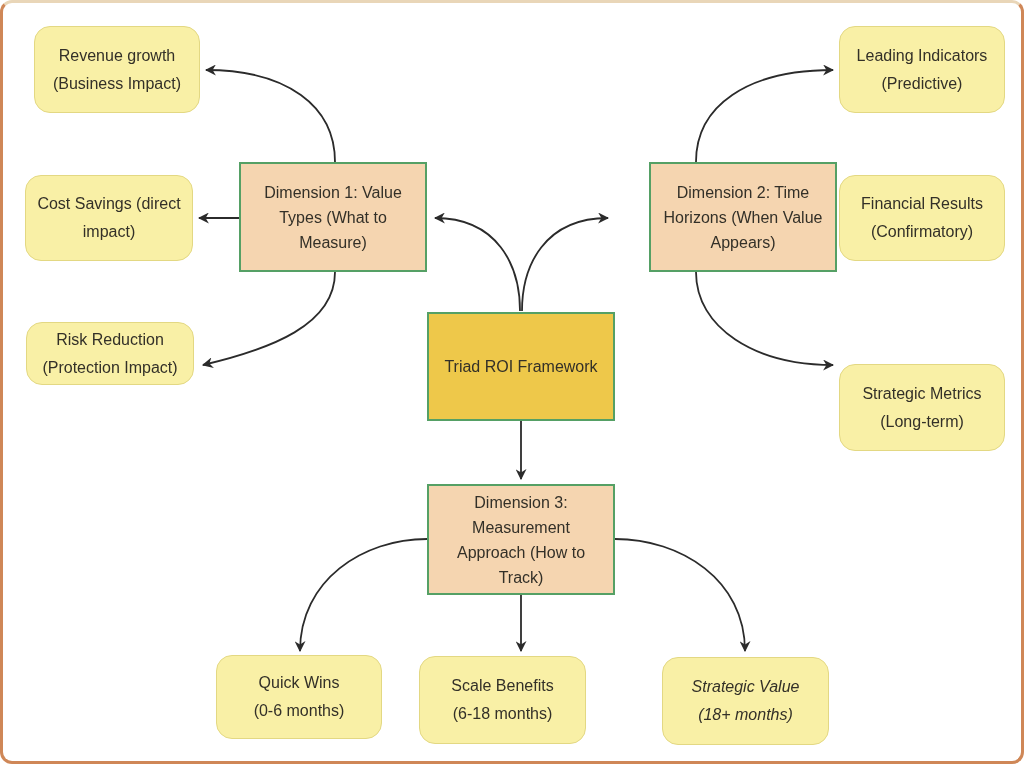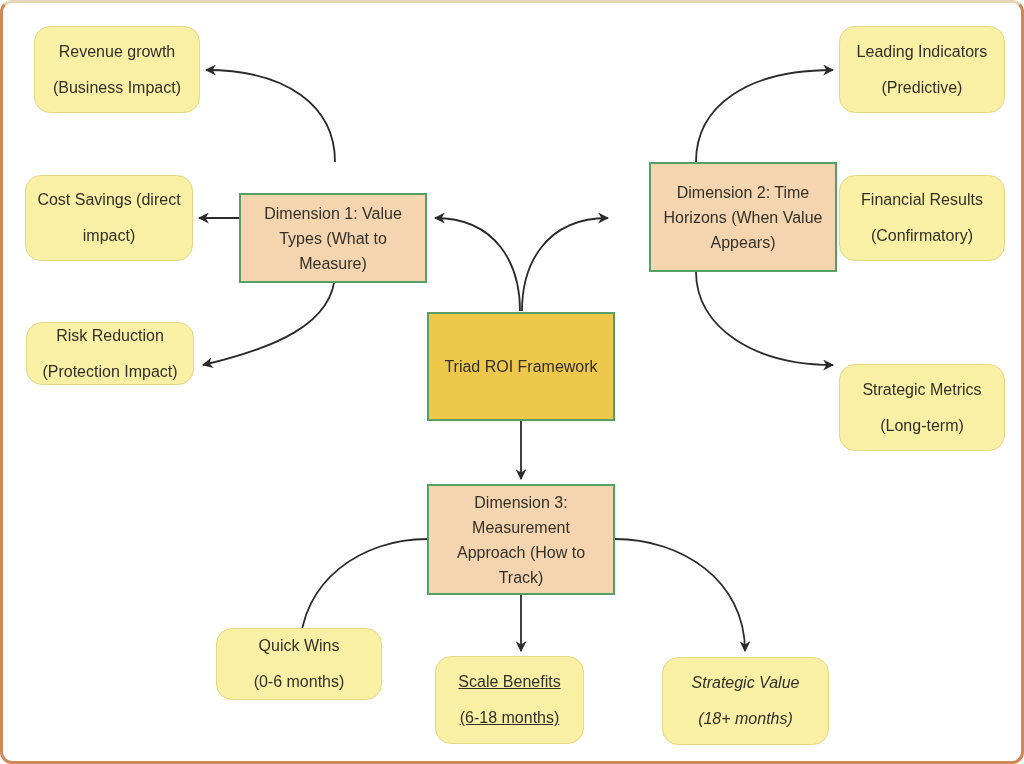--- a/index.html
+++ b/index.html
@@ -31,35 +31,35 @@
   .rect-node{
     background:var(--dimension-fill);
     border:2px solid var(--dimension-border);
     line-height:25px;
   }
   .root-node{background:var(--root-fill);}
   .leaf-node{
     background:var(--leaf-fill);
     border:1.5px solid var(--leaf-border);
     border-radius:16px;
-    line-height:36px;
+    line-height:28px;
   }
   
   #root{left:424px;top:309px;width:188px;height:109px;}
-  #dim1{left:236px;top:159px;width:188px;height:90px;margin-top:31px;}
+  #dim1{left:236px;top:159px;width:188px;height:110px;}
   #dim2{left:613px;top:159px;width:188px;height:110px;margin-left:33px;}
   #dim3{left:424px;top:481px;width:188px;height:111px;}
   #leaf-revenue{left:31px;top:23px;width:166px;height:87px;}
   #leaf-cost{left:22px;top:172px;width:168px;height:86px;}
   #leaf-risk{left:23px;top:319px;width:168px;height:63px;}
   #leaf-leading{left:836px;top:23px;width:166px;height:87px;}
   #leaf-financial{left:836px;top:172px;width:166px;height:86px;}
   #leaf-strat-metrics{left:836px;top:318px;width:166px;height:87px;margin-top:43px;}
-  #leaf-quick{left:213px;top:625px;width:166px;height:72px;}
-  #leaf-scale{left:432px;top:653px;width:149px;height:88px;text-decoration:underline;}
+  #leaf-quick{left:213px;top:652px;width:166px;height:84px;}
+  #leaf-scale{left:416px;top:653px;width:167px;height:88px;}
   #leaf-strat-value{left:659px;top:654px;width:167px;height:88px;font-style:italic;}
 </style>
 </head>
 <body>
 
 <div class="frame">
 
   <svg class="edges" viewBox="0 0 1024 764" xmlns="http://www.w3.org/2000/svg">
     <defs>
       <marker id="arrowhead" viewBox="0 0 10 10" refX="9" refY="5" markerWidth="11" markerHeight="11" markerUnits="userSpaceOnUse" orient="auto">

